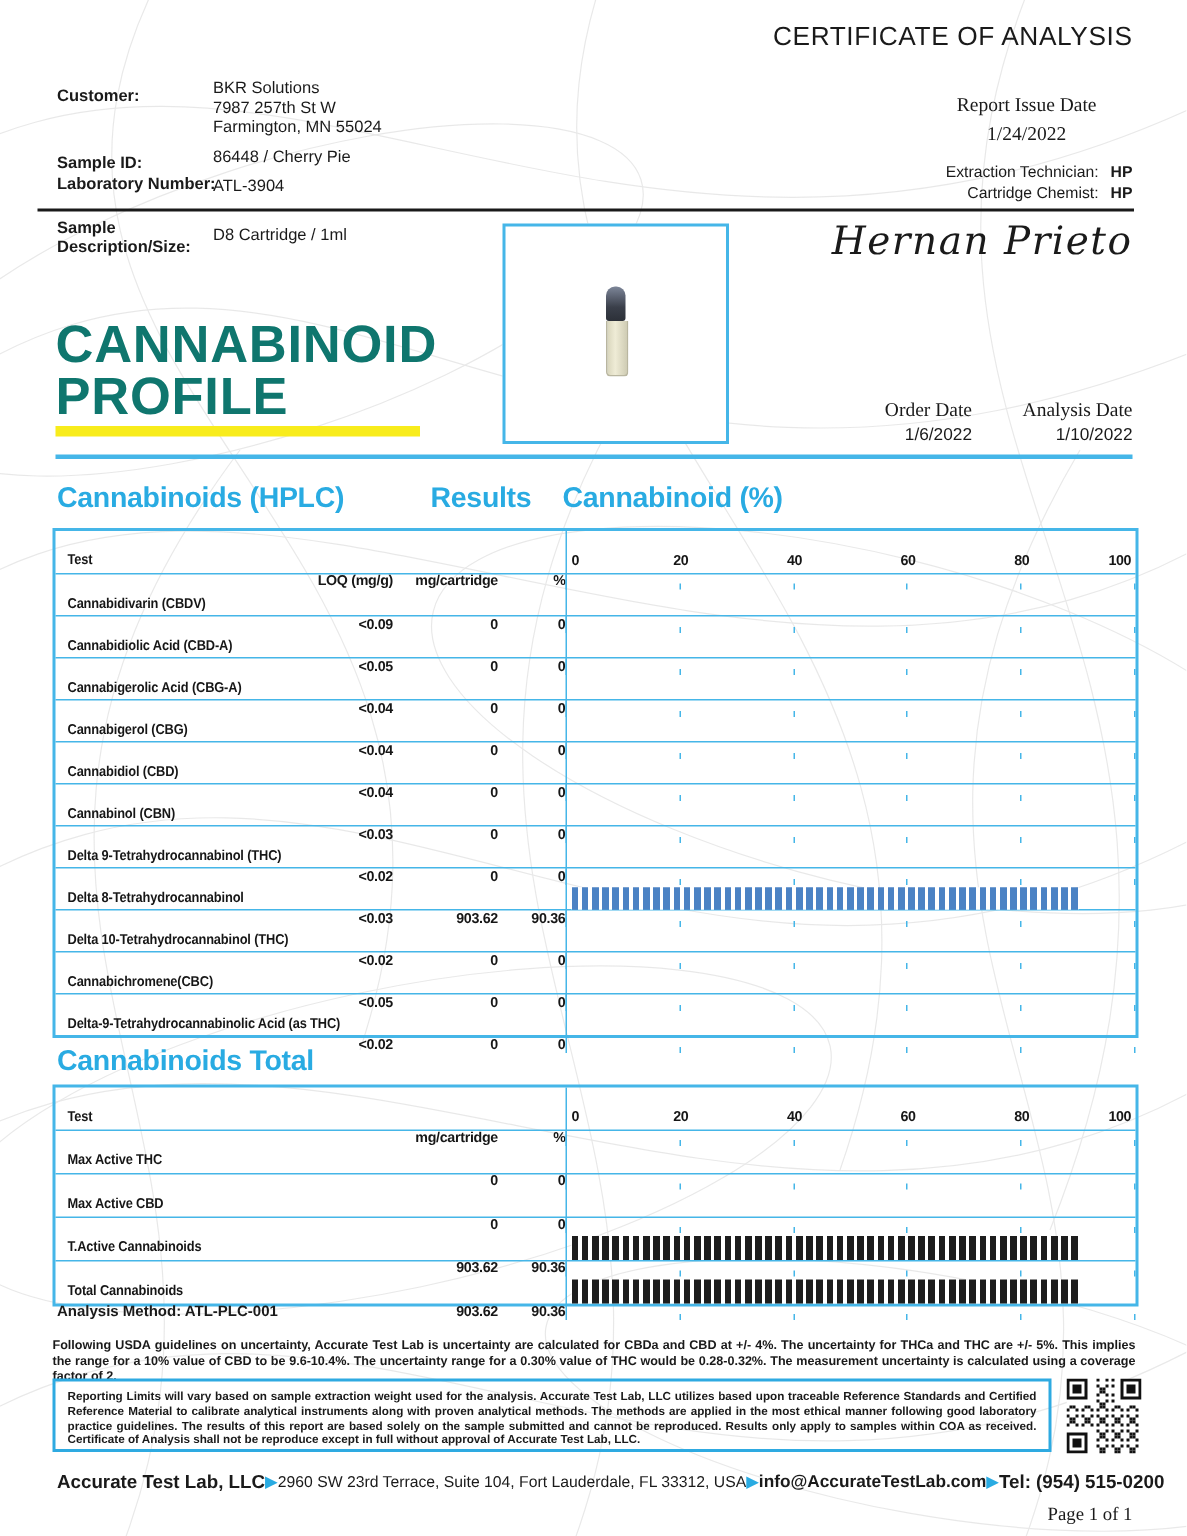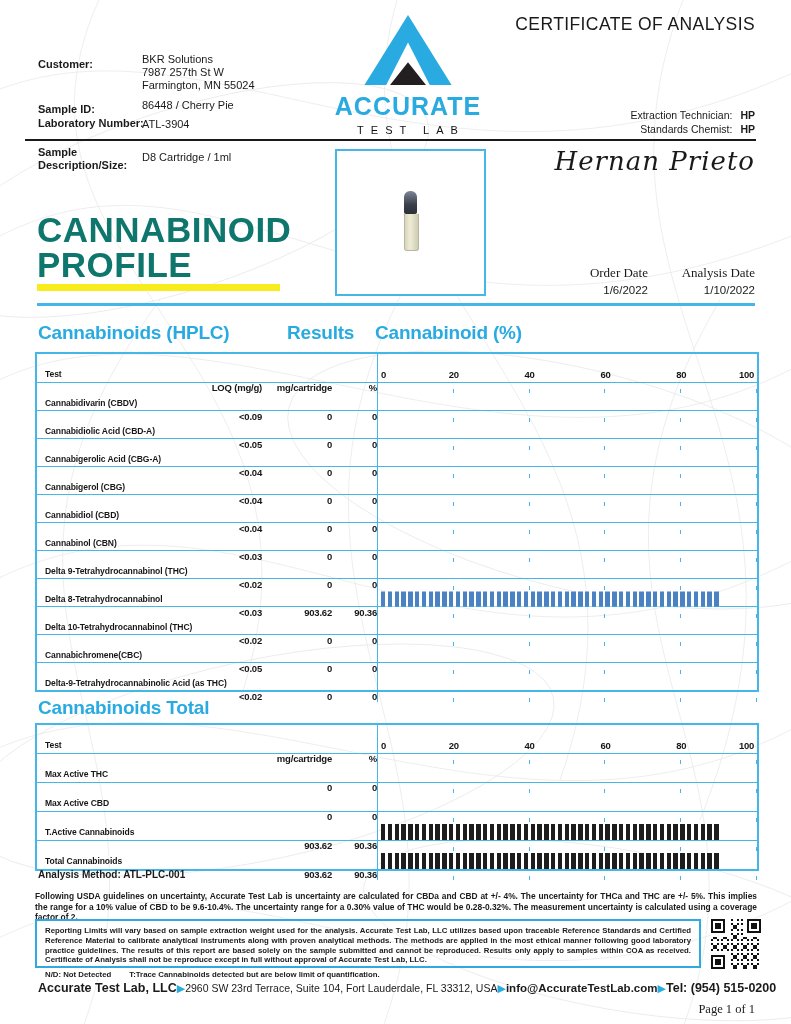--- a/index.html
+++ b/index.html
@@ -109,35 +109,30 @@
   <div class="layer val" style="left:142px;top:53px">
     <div>BKR Solutions</div>
     <div>7987 257th St W</div>
     <div>Farmington, MN 55024</div>
   </div>
   <div class="layer val" style="left:142px;top:99px">86448 / Cherry Pie</div>
   <div class="layer lab" style="left:38px;top:103px">Sample ID:</div>
   <div class="layer lab" style="left:38px;top:117px">Laboratory Number:</div>
   <div class="layer val" style="left:142px;top:118px">ATL-3904</div>
 
-  <div class="layer logo" style="left:333px;top:14px">
-    <svg width="96" height="72" viewBox="0 0 100 76">
-      <polygon points="50,1 96,75 4,75" fill="#29abe2"></polygon>
-      <polygon points="50,30 73,75 27,75" fill="#ffffff"></polygon>
-      <polygon points="50,51 69,75 31,75" fill="#231f20"></polygon>
-    </svg>
-    <div class="brand">ACCURATE</div>
-    <div class="sub">TEST LAB</div>
-  </div>
-
+
+  <div class="layer serif" style="right:60px;top:62px;font-size:13px;text-align:center">
+    <div>Report Issue Date</div>
+    <div style="margin-top:3px">1/24/2022</div>
+  </div>
   <div class="layer tech-line" style="right:36px;top:109px">
     <span>Extraction Technician:</span><b>HP</b>
   </div>
   <div class="layer tech-line" style="right:36px;top:123px">
-    <span>Standards Chemist:</span><b>HP</b>
+    <span>Cartridge Chemist:</span><b>HP</b>
   </div>
 
   <div class="rule-dark" style="top:139px"></div>
 
   <div class="layer lab" style="left:38px;top:146px">
     <div>Sample</div>
     <div>Description/Size:</div>
   </div>
   <div class="layer val" style="left:142px;top:151px">D8 Cartridge / 1ml</div>
 
@@ -407,23 +402,20 @@
           <div class="bar dark" style="width: calc(90.36% - 4px);"></div>
         </div>
       </div>
     </div>
 
   <div class="layer method" style="left:38px;top:869px">Analysis Method: ATL-PLC-001</div>
   <div class="layer usda" style="left:35px;top:891px;width:722px">Following USDA guidelines on uncertainty, Accurate Test Lab is uncertainty are calculated for CBDa and CBD at +/- 4%. The uncertainty for THCa and THC are +/- 5%. This implies the range for a 10% value of CBD to be 9.6-10.4%. The uncertainty range for a 0.30% value of THC would be 0.28-0.32%. The measurement uncertainty is calculated using a coverage factor of 2.</div>
 
   <div class="discl-box layer">
     <div class="discl">Reporting Limits will vary based on sample extraction weight used for the analysis. Accurate Test Lab, LLC utilizes based upon traceable Reference Standards and Certified Reference Material to calibrate analytical instruments along with proven analytical methods. The methods are applied in the most ethical manner following good laboratory practice guidelines. The results of this report are based solely on the sample submitted and cannot be reproduced. Results only apply to samples within COA as received. Certificate of Analysis shall not be reproduce except in full without approval of Accurate Test Lab, LLC.</div>
-    <div class="legend">
-      <span>N/D: Not Detected</span><span class="gap"></span><span>T:Trace Cannabinoids detected but are below limit of quantification.</span>
-    </div>
   </div>
 
   <svg id="qr" width="50" height="50" viewBox="0 0 25 25">
       <rect x="0" y="0" width="25" height="25" fill="#fff"></rect>
       <rect x="0" y="0" width="7" height="7" fill="#111"></rect>
       <rect x="1" y="1" width="5" height="5" fill="#fff"></rect>
       <rect x="2" y="2" width="3" height="3" fill="#111"></rect>
       <rect x="18" y="0" width="7" height="7" fill="#111"></rect>
       <rect x="19" y="1" width="5" height="5" fill="#fff"></rect>
       <rect x="20" y="2" width="3" height="3" fill="#111"></rect>

